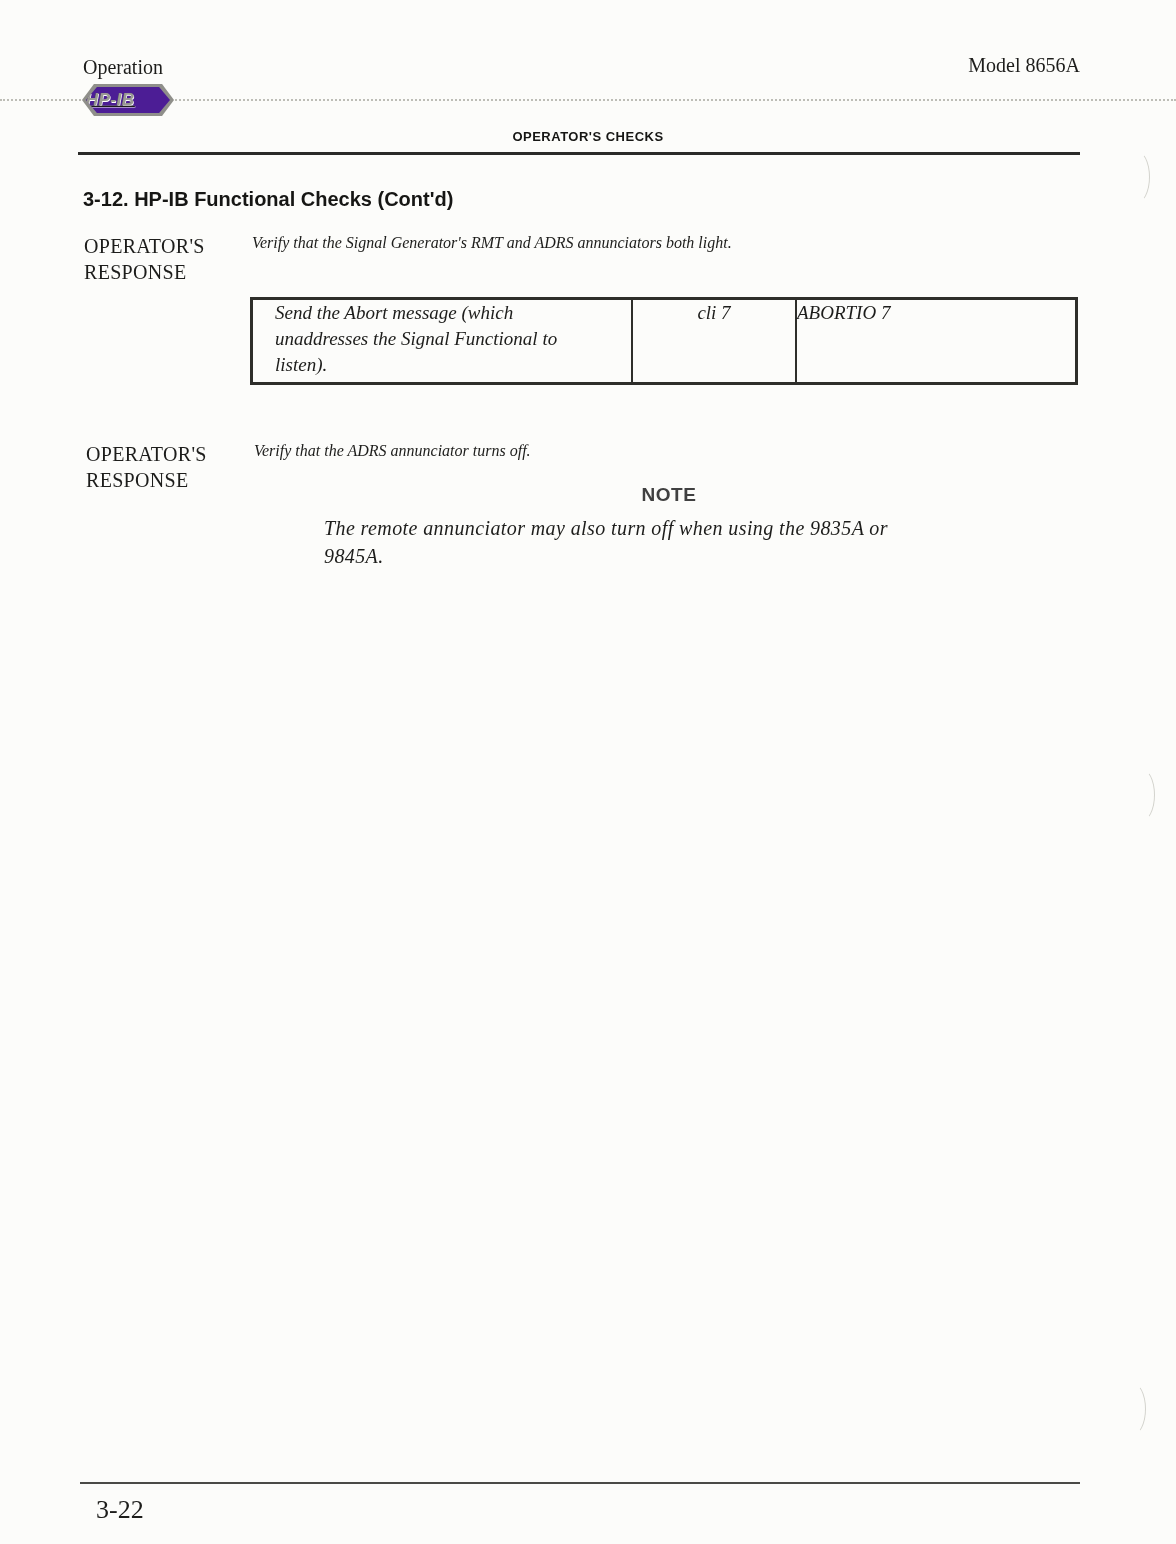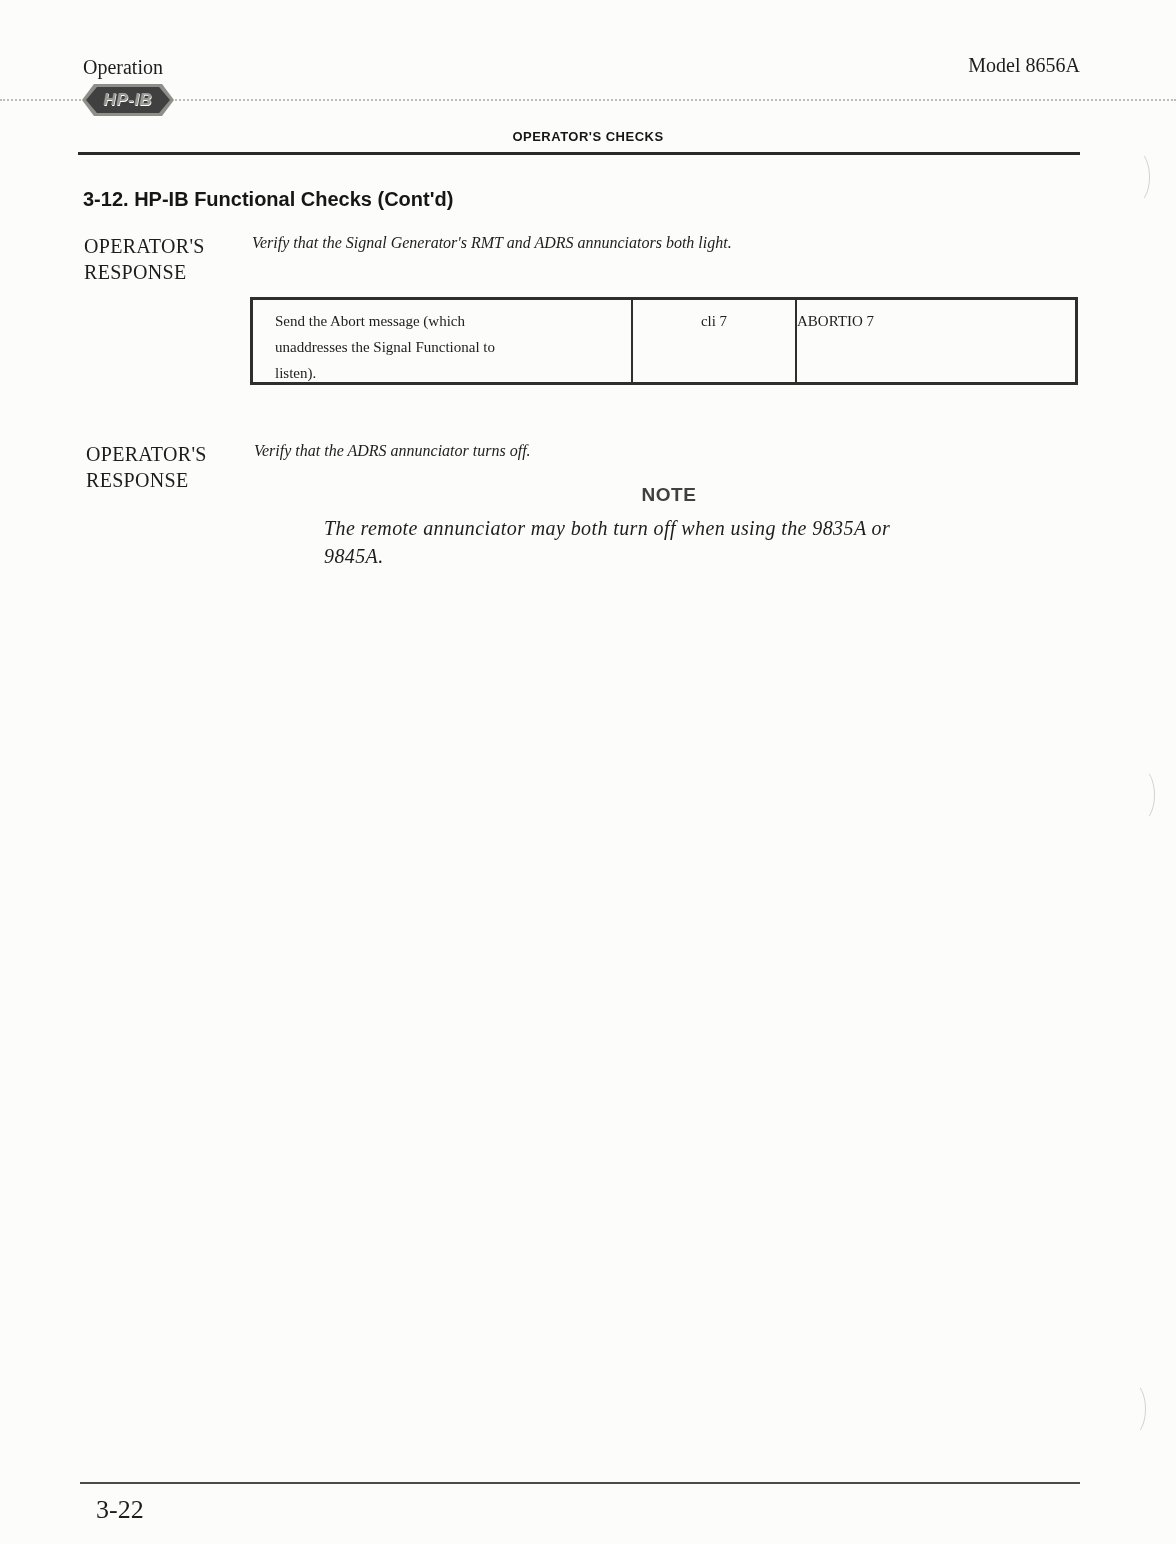--- a/index.html
+++ b/index.html
@@ -29,23 +29,23 @@
     width: 92px; height: 32px;
     z-index: 2;
   }
   .logo .badge-outer {
     position: absolute; inset: 0;
     background: #8f8f8a;
     clip-path: polygon(0 50%, 13% 0, 87% 0, 100% 50%, 87% 100%, 13% 100%);
   }
   .logo .badge-inner {
     position: absolute; inset: 3px 4px;
-    background: #404040;
+    background: #4c1d95;
     clip-path: polygon(0 50%, 13% 0, 87% 0, 100% 50%, 87% 100%, 13% 100%);
-    display: flex; align-items: center; justify-content: center;
+    display: flex; align-items: center; justify-content: flex-start; text-decoration: underline;
   }
   .logo .badge-text {
     font-family: "Liberation Sans", "DejaVu Sans", sans-serif;
     font-weight: bold; font-style: italic;
     font-size: 17px; letter-spacing: 0.5px;
     color: #9a9a94;
     text-shadow: 0.5px 0.5px 0 #ffffff, -0.5px -0.5px 0 #6d6d68;
   }
 
   
@@ -93,23 +93,23 @@
   
   .check-table {
     left: 250px; top: 297px; width: 828px; height: 88px;
     border: 3px solid #2e2e2a;
     box-sizing: border-box;
     display: flex;
     background: #fcfcfa;
   }
   .check-table .cell {
     box-sizing: border-box;
-    font-size: 15px;
+    font-size: 19px;
     line-height: 26px;
-    padding-top: 8px;
+    font-style: italic;
   }
   .cell-desc {
     width: 380px;
     padding-left: 22px; padding-right: 14px;
     border-right: 2px solid #2e2e2a;
   }
   .cell-mid {
     width: 164px;
     text-align: center;
     border-right: 2px solid #2e2e2a;
@@ -190,21 +190,21 @@
   </div>
 
   <div class="abs resp-label resp-label-2">
     <div>OPERATOR'S</div>
     <div>RESPONSE</div>
   </div>
   <div class="abs resp-text resp-text-2">Verify that the ADRS annunciator turns off.</div>
 
   <div class="abs note-title">NOTE</div>
   <div class="abs note-body">
-    <div>The remote annunciator may both turn off when using the 9835A or</div>
+    <div>The remote annunciator may also turn off when using the 9835A or</div>
     <div>9845A.</div>
   </div>
 
   <div class="abs footer-rule"></div>
   <div class="abs footer-page">3-22</div>
 
   <div class="abs scan-arc arc-1"></div>
   <div class="abs scan-arc arc-2"></div>
   <div class="abs scan-arc arc-3"></div>
 

